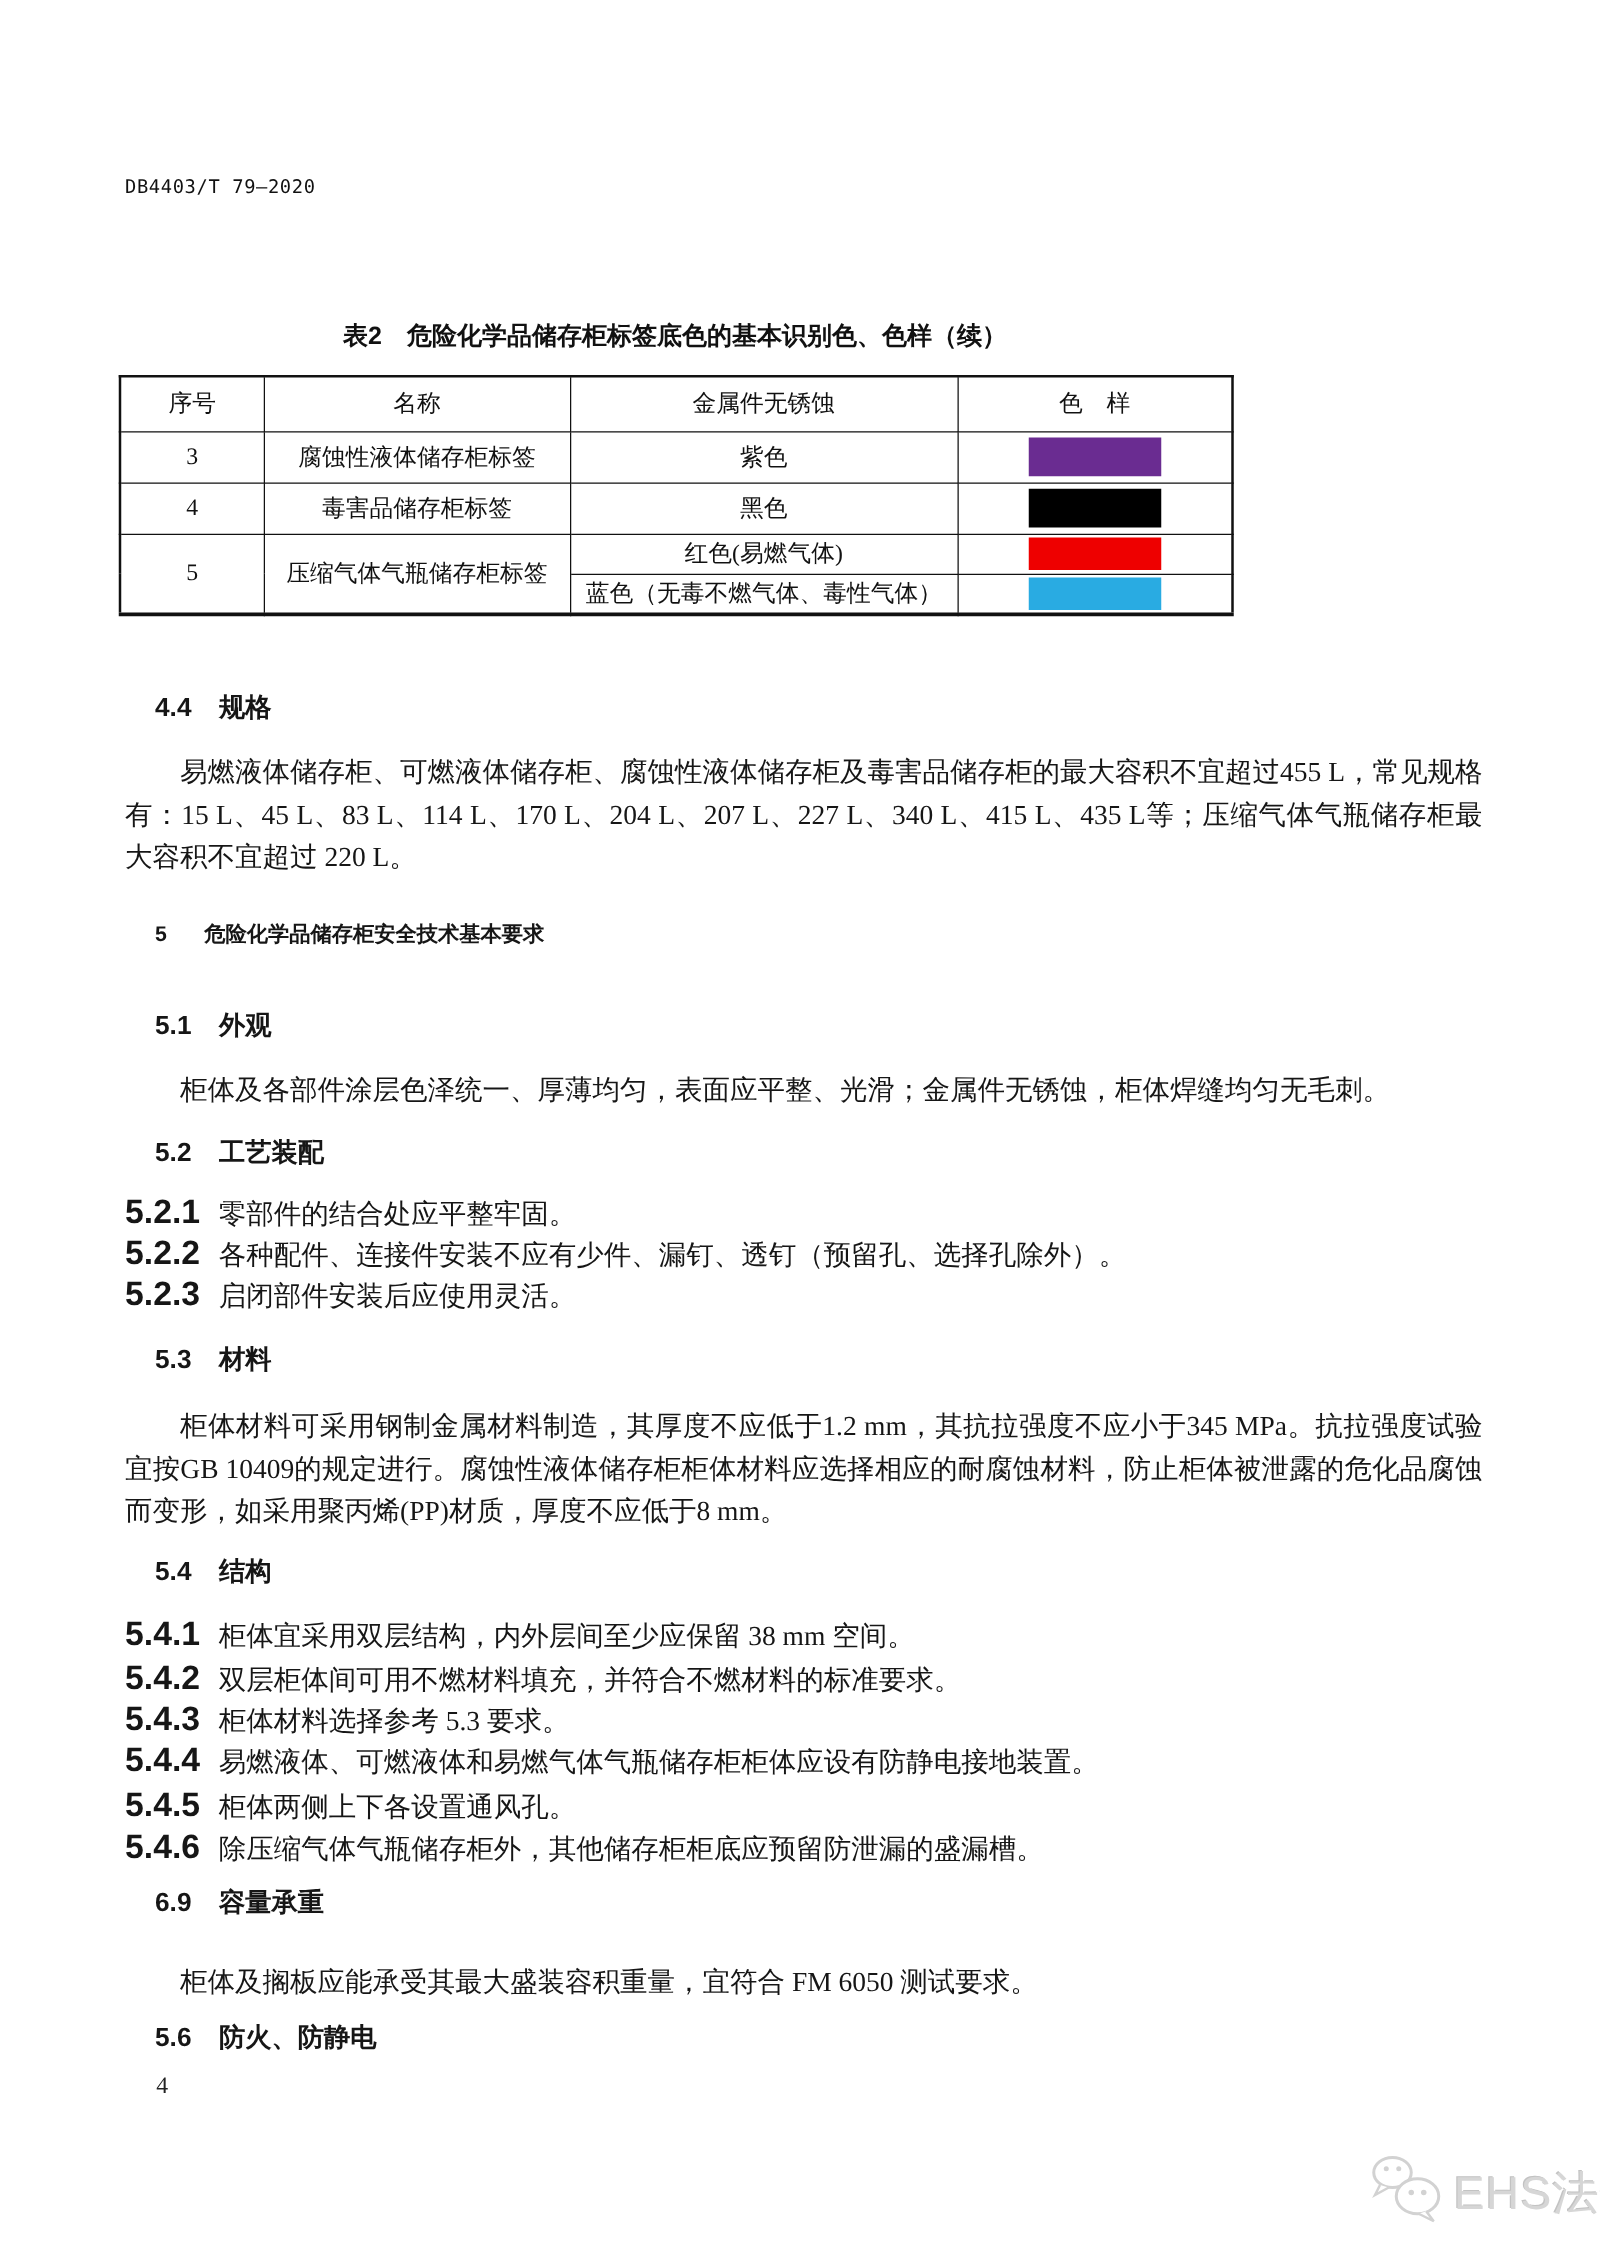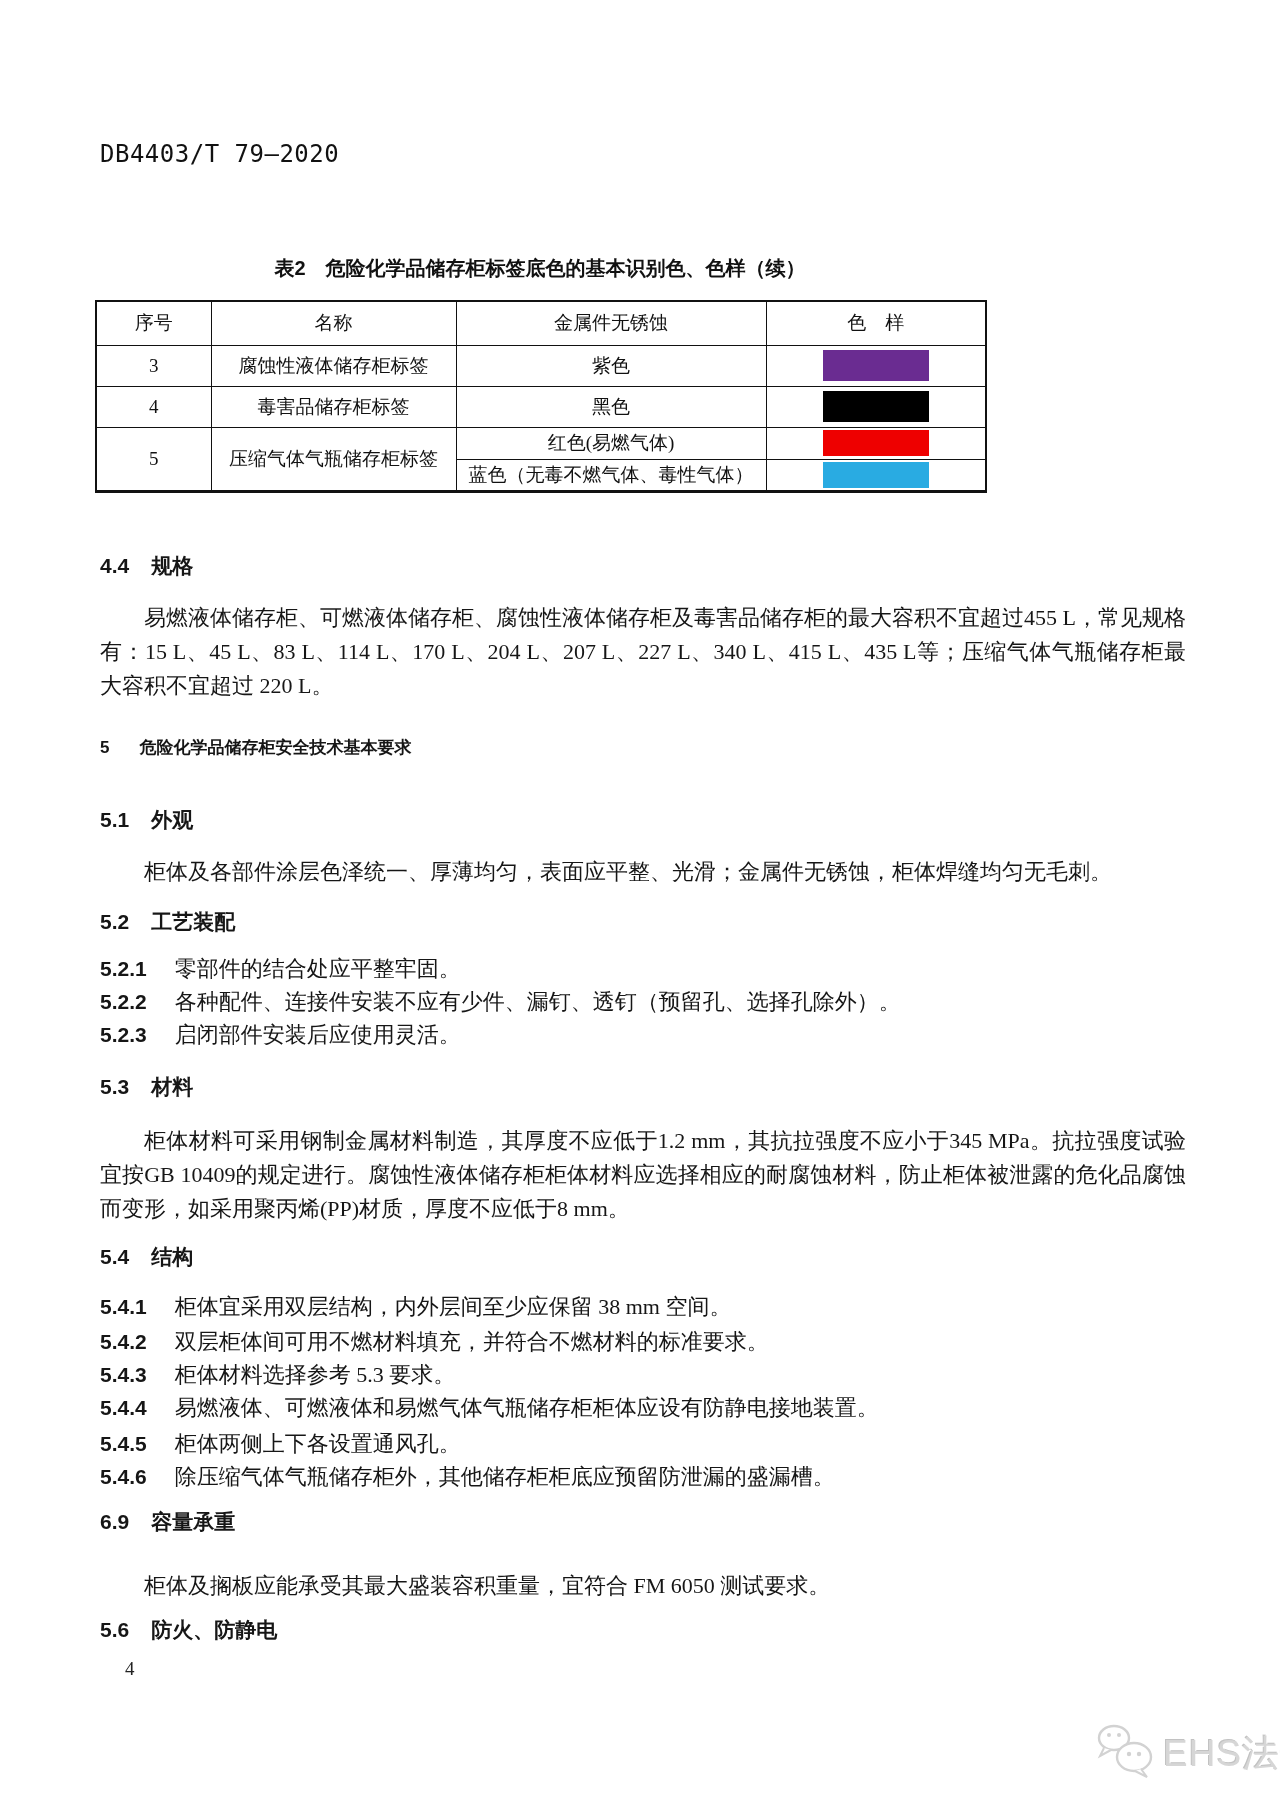--- a/index.html
+++ b/index.html
@@ -6,21 +6,21 @@
   html,body { background:#ffffff; }
   .page {
     position:relative; width:1280px; height:1810px;
     background:#ffffff; overflow:hidden;
     font-family:"Liberation Serif","DejaVu Serif",serif;
     color:#1a1a1a;
   }
   .doc-code {
     position:absolute; top:140px; left:100px;
     font-family:"DejaVu Sans Mono","Liberation Mono",monospace;
-    font-size:24px; letter-spacing:0.5px; color:#111;
+    font-size:15px; letter-spacing:0.5px; color:#111;
   }
   .tbl-title {
     position:absolute; top:255px; left:95px; width:890px;
     text-align:center;
     font-family:"Liberation Sans","DejaVu Sans",sans-serif;
     font-weight:700; font-size:20px; color:#111;
   }
   table.tbl {
     position:absolute; top:300px; left:95px; width:890px;
     border-collapse:collapse; table-layout:fixed;
@@ -34,35 +34,35 @@
   .tbl tr.hdr th { height:44px; }
   .tbl tr.r-main td { height:41px; }
   .tbl tr.r-sub td { height:32px; }
   .swatch { width:106px; height:31px; margin:0 auto; }
   .swatch.small { height:26px; }
   .h {
     position:absolute; left:100px;
     font-family:"Liberation Sans","DejaVu Sans",sans-serif;
     font-weight:700; font-size:21px; color:#161616; white-space:nowrap;
   }
-  .h .no { display:inline-block; margin-right:22px; }
+  .h .no { display:inline-block; margin-right:22px;margin-left:24px; }
   .h.big { font-size:17px; }
   .h.big .no { margin-right:30px; }
   .para {
     position:absolute; left:100px; width:1086px;
     font-size:22px; line-height:34px; text-align:justify;
     text-indent:44px; color:#161616;
   }
   .clause {
     position:absolute; left:100px; width:1086px;
     font-size:22px; line-height:30px; color:#161616;
   }
   .clause .cno {
     font-family:"Liberation Sans","DejaVu Sans",sans-serif;
-    font-weight:700; font-size:21px; margin-right:28px;
+    font-weight:700; font-size:27px; margin-right:15px;
   }
   .page-num {
     position:absolute; top:1658px; left:125px;
     font-size:19px; color:#222;
   }
   .wm {
     position:absolute; top:1722px; left:1093px;
     display:flex; align-items:center; gap:6px;
   }
   .wm-text {

